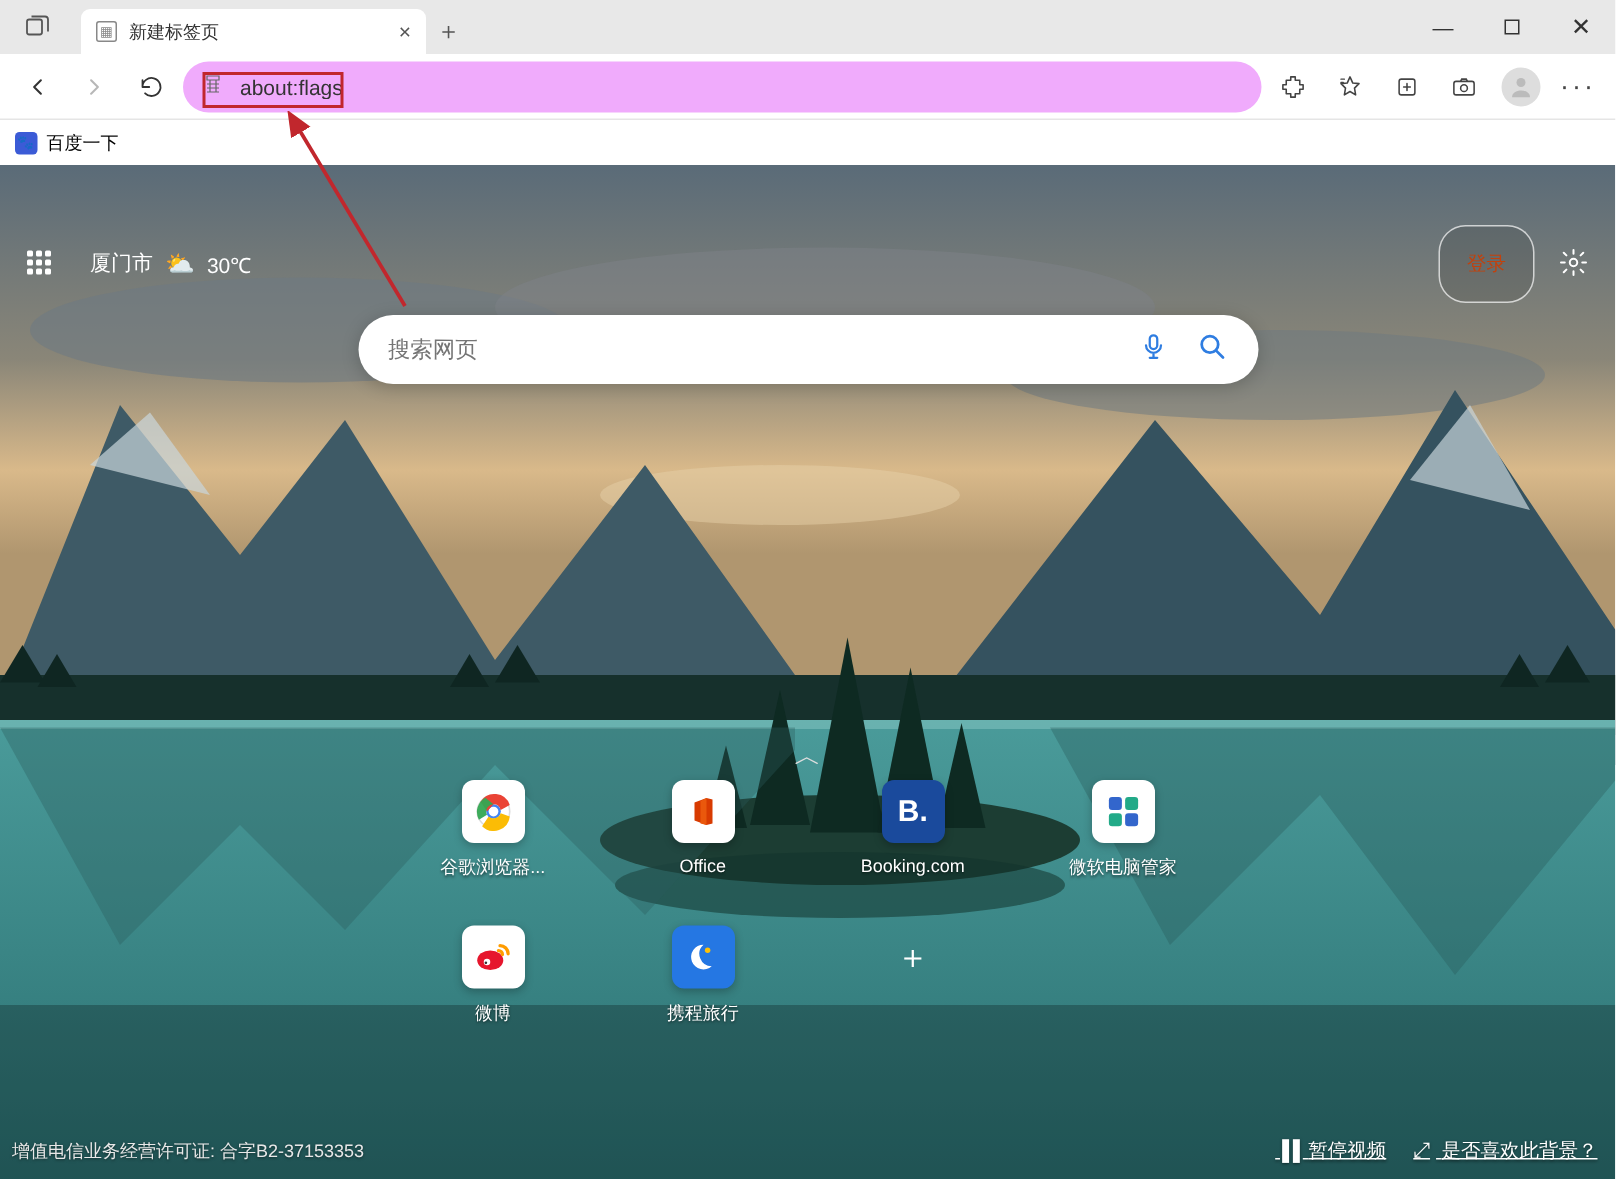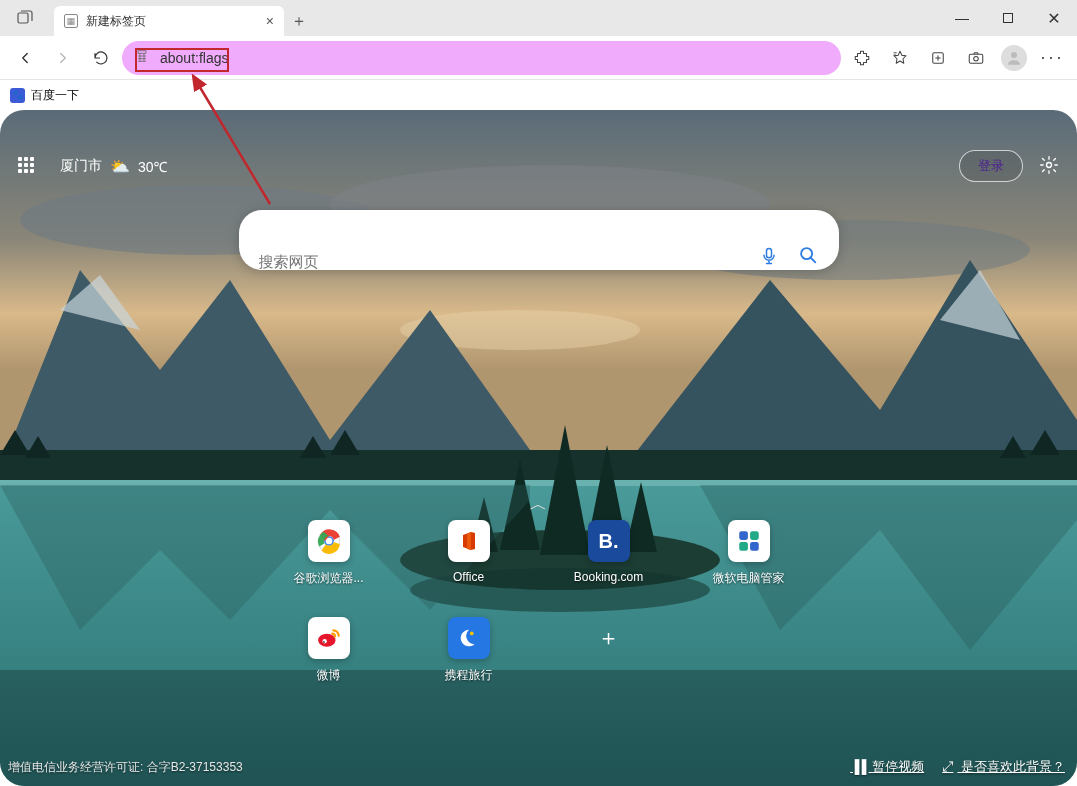--- a/index.html
+++ b/index.html
@@ -24,33 +24,33 @@
   .addr .prefix-ico { margin-right: 10px; color:#666; }
   .addr input { border: none; background: transparent; outline: none; font-size: 14px; color: #333; width: 100%; }
   .highlight-box { position: absolute; left: 135px; top: 48px; width: 94px; height: 24px; border: 2px solid #c1272d; pointer-events: none; z-index: 50; }
   .arrow { position: absolute; left: 180px; top: 74px; z-index: 50; pointer-events: none; }
 
   
   .bookbar { height: 30px; background: #fff; display: flex; align-items: center; padding: 0 10px; font-size: 12px; gap: 6px; }
   .bookbar .fav { width: 15px; height: 15px; background:#3b5bd6; border-radius:3px; display:flex; align-items:center; justify-content:center; color:#fff; font-size:9px;}
 
   
-  .content { position: relative; height: 676px; overflow: hidden; border-radius: 24px; }
+  .content { position: relative; height: 676px; overflow: hidden; }
   .bg { position:absolute; inset:0; }
 
   .topbar { position: absolute; top: 40px; left: 0; right: 0; padding: 0 18px; display: flex; align-items: center; color: #fff; font-size: 14px; z-index: 5;}
   .grid-ico { width: 18px; height: 18px; display:grid; grid-template-columns:repeat(3,4px); grid-template-rows:repeat(3,4px); gap:2px; margin-right: 24px;}
   .grid-ico span{ background:#fff; border-radius:1px;}
   .weather { display:flex; align-items:center; gap:8px;}
   .weather .sun { font-size: 16px;}
-  .signin-btn { margin-left:auto; border:1px solid rgba(255,255,255,0.7); color:#4c1d95; padding:6px 18px; border-radius:18px; font-size:13px; background:rgba(0,0,0,0.1);}
+  .signin-btn { margin-left:auto; border:1px solid rgba(255,255,255,0.7); color:#c2410c; padding:16px 18px; border-radius:18px; font-size:13px; background:rgba(0,0,0,0.1);}
   .gear { margin-left: 16px; color:#fff; }
 
   .searchwrap { position: absolute; top: 100px; left: 50%; transform: translateX(-50%); z-index:5;}
-  .searchbox { width: 600px; height: 60px; background:#fff; border-radius:23px; display:flex; align-items:flex-end; padding:0 20px; box-shadow:0 2px 12px rgba(0,0,0,0.2);}
+  .searchbox { width: 600px; height: 46px; background:#fff; border-radius:23px; display:flex; align-items:center; padding:0 20px; box-shadow:0 2px 12px rgba(0,0,0,0.2);}
   .searchbox input { flex:1; border:none; outline:none; font-size:15px; color:#666;}
   .mic { color:#2f7de1; margin-right:18px;}
   .mag { color:#2f7de1; }
 
   .tiles { position:absolute; left:50%; transform:translateX(-50%); top:410px; z-index:5; }
   .row { display:flex; gap:60px; margin-bottom:30px; justify-content:flex-start;}
   .tile { width: 80px; display:flex; flex-direction:column; align-items:center; color:#fff; font-size:12px; cursor:pointer;}
   .tile .box { width:42px; height:42px; background:#fff; border-radius:8px; display:flex; align-items:center; justify-content:center; font-size:20px; margin-bottom:8px; box-shadow:0 2px 6px rgba(0,0,0,0.25);}
   .tile .label { text-align:right; white-space:nowrap; max-width:90px; overflow:hidden; text-overflow:ellipsis; text-shadow:0 1px 2px rgba(0,0,0,0.6);}
   .addtile { width:42px; height:42px; display:flex; align-items:center; justify-content:center; color:#fff; font-size:22px; margin-top:0; cursor:pointer;}

